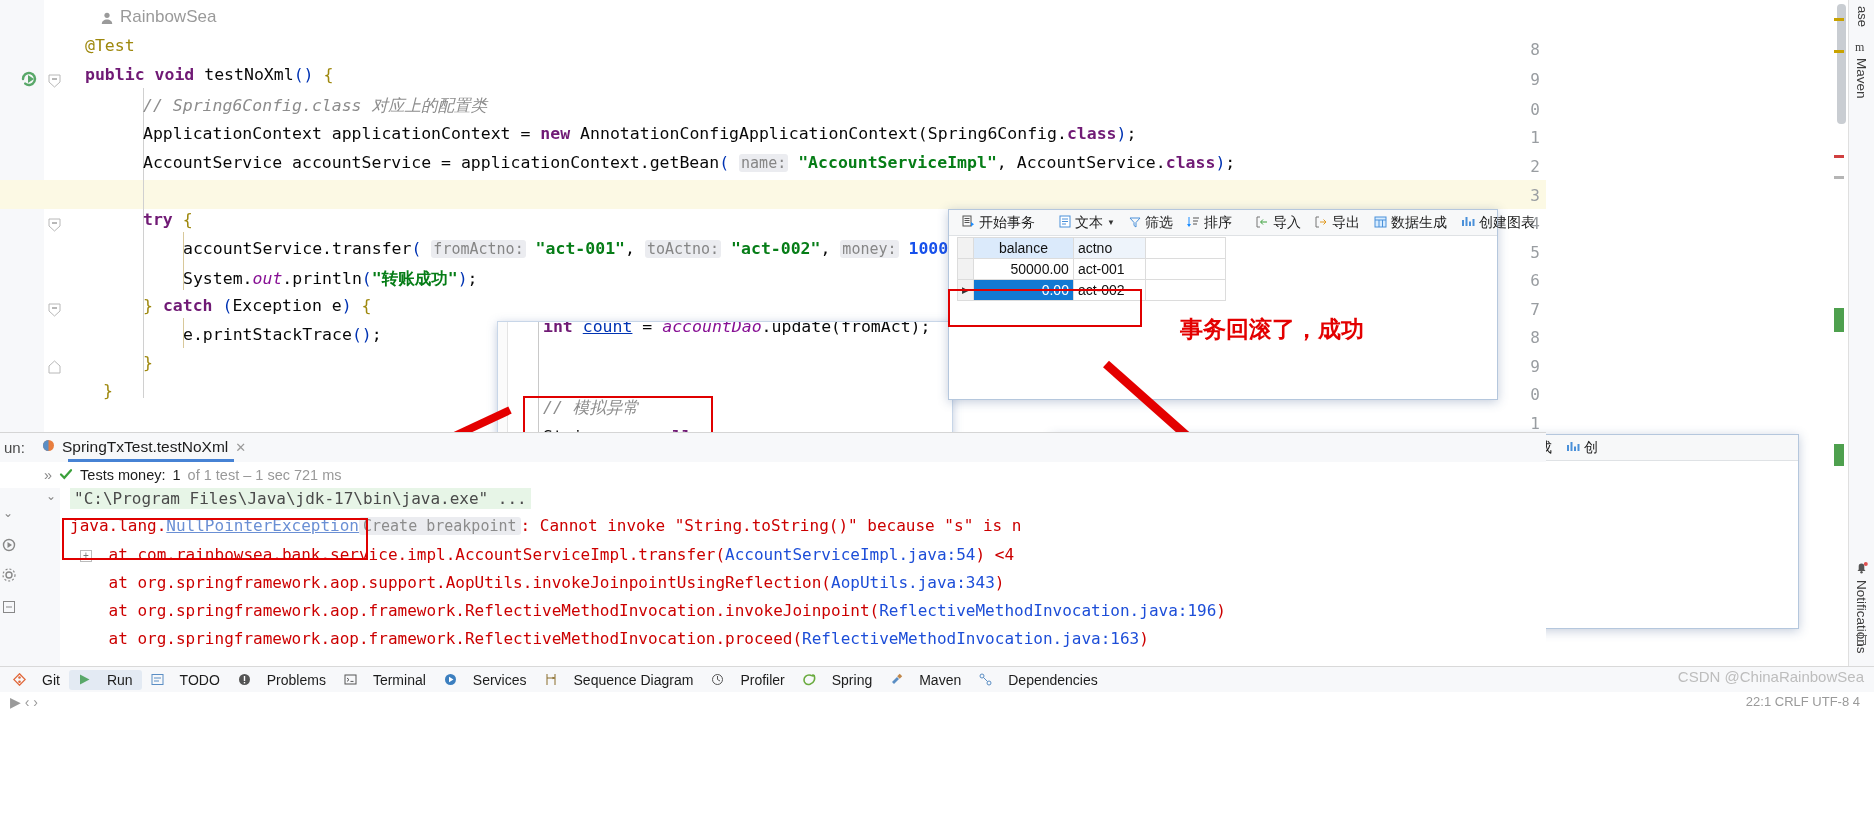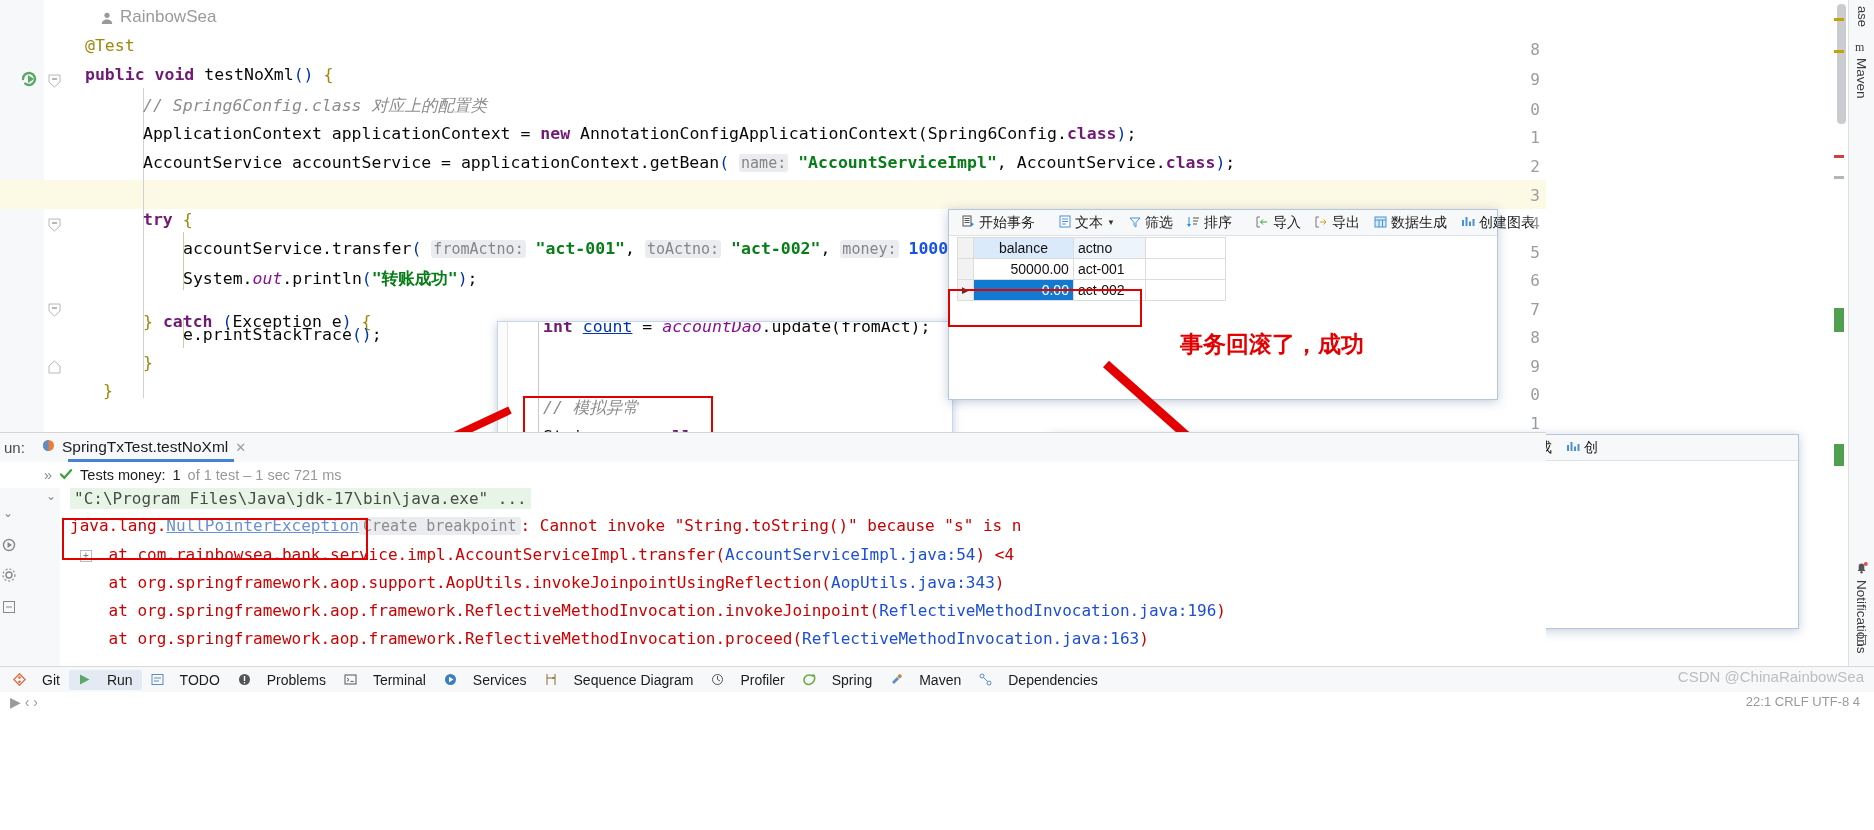--- a/index.html
+++ b/index.html
@@ -195,21 +195,21 @@
     <div class="codeline" style="top:124px; left:143px;">ApplicationContext applicationContext = <span class="kw">new</span> AnnotationConfigApplicationContext(Spring6Config.<span class="kw">class</span><span class="brk">)</span>;</div>
 
     <div class="codeline" style="top:153px; left:143px;">AccountService accountService = applicationContext.getBean<span class="brk">(</span> <span class="hint">name:</span> <span class="str">"AccountServiceImpl"</span>, AccountService.<span class="kw">class</span><span class="brk">)</span>;</div>
 
     <div class="codeline" style="top:210px; left:143px;"><span class="kw">try</span> <span class="brk2">{</span></div>
 
     <div class="codeline" style="top:239px; left:183px;">accountService.transfer<span class="brk">(</span> <span class="hint">fromActno:</span> <span class="str">"act-001"</span>, <span class="hint">toActno:</span> <span class="str">"act-002"</span>, <span class="hint">money:</span> <span class="num">10000</span><span class="brk">)</span>;</div>
 
     <div class="codeline" style="top:268px; left:183px;">System.<span class="fld">out</span>.println<span class="brk">(</span><span class="str">"转账成功"</span><span class="brk">)</span>;</div>
 
-    <div class="codeline" style="top:312px; left:143px;"><span class="brk2">}</span> <span class="kw">catch</span> <span class="brk">(</span>Exception e<span class="brk">)</span> <span class="brk2">{</span></div>
+    <div class="codeline" style="top:296px; left:143px;"><span class="brk2">}</span> <span class="kw">catch</span> <span class="brk">(</span>Exception e<span class="brk">)</span> <span class="brk2">{</span></div>
 
     <div class="codeline" style="top:325px; left:183px;">e.printStackTrace<span class="brk">()</span>;</div>
 
     <div class="codeline" style="top:353px; left:143px;"><span class="brk2">}</span></div>
 
     <div class="codeline" style="top:381px; left:103px;"><span class="brk2">}</span></div>
   </div>
 
   <div class="scrollbar-v"></div>
   <div class="editor-marks" style="top:18px;  background:#c8a200;"></div>
@@ -349,21 +349,21 @@
         <td class="numcell">0.00</td>
         <td>act-002</td>
         <td class="gridblank"></td>
       </tr>
     </tbody>
       </table>
   </div>
 
   <div class="redbox" style="left:948px;top:289px;width:194px;height:38px;"></div>
 
-  <div class="annot-text" style="left:1180px;top:329px;">事务回滚了，成功</div>
+  <div class="annot-text" style="left:1180px;top:314px;">事务回滚了，成功</div>
   <svg class="arrow" style="left:0;top:0;width:1874px;height:830px;">
     <defs>
       <marker id="ah2" markerWidth="7" markerHeight="7" refX="1" refY="3.5" orient="auto">
         <polygon points="0,0 7,3.5 0,7" fill="#e40000"></polygon>
       </marker>
     </defs>
     <line x1="1106" y1="364" x2="1286" y2="524" stroke="#e40000" stroke-width="9" marker-end="url(#ah2)"></line>
   </svg>
 
   <div class="dbpanel" style="left:1051px;top:434px;width:748px;height:195px;">

